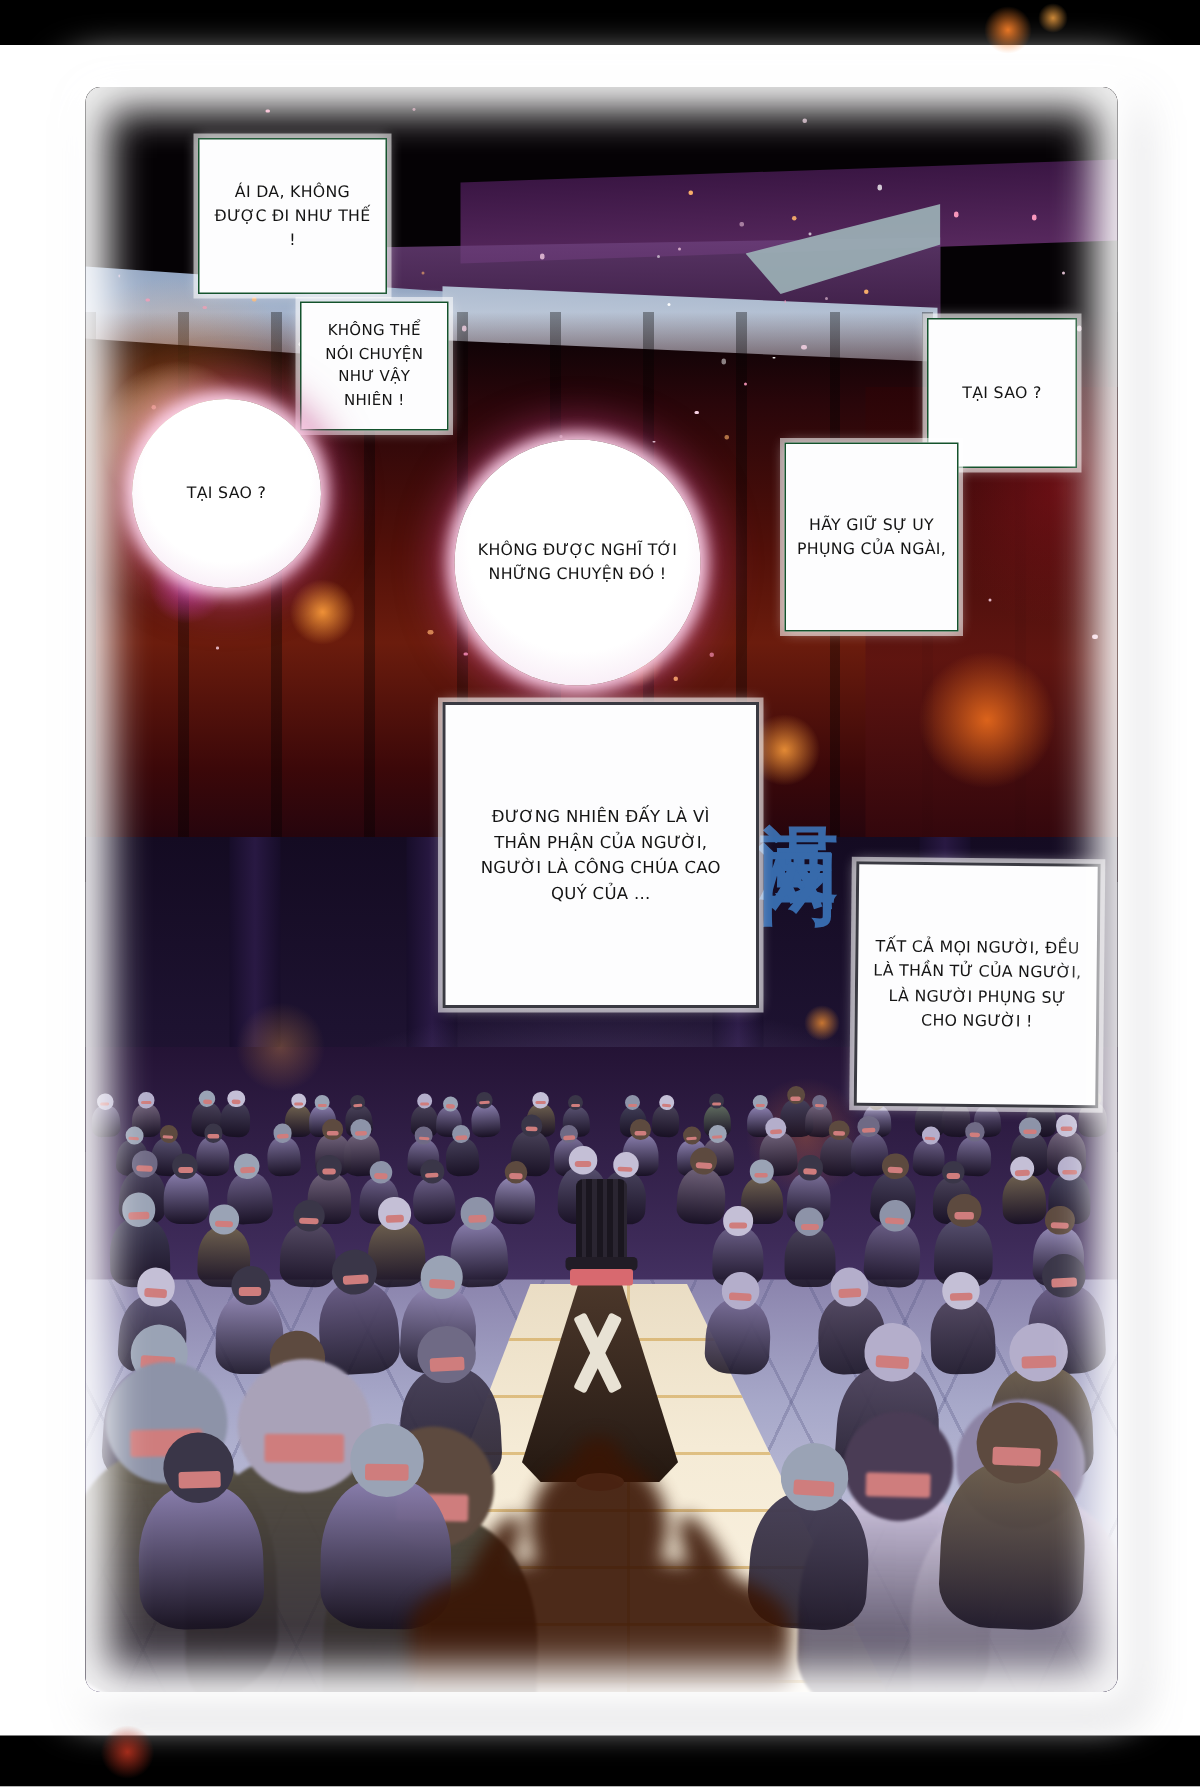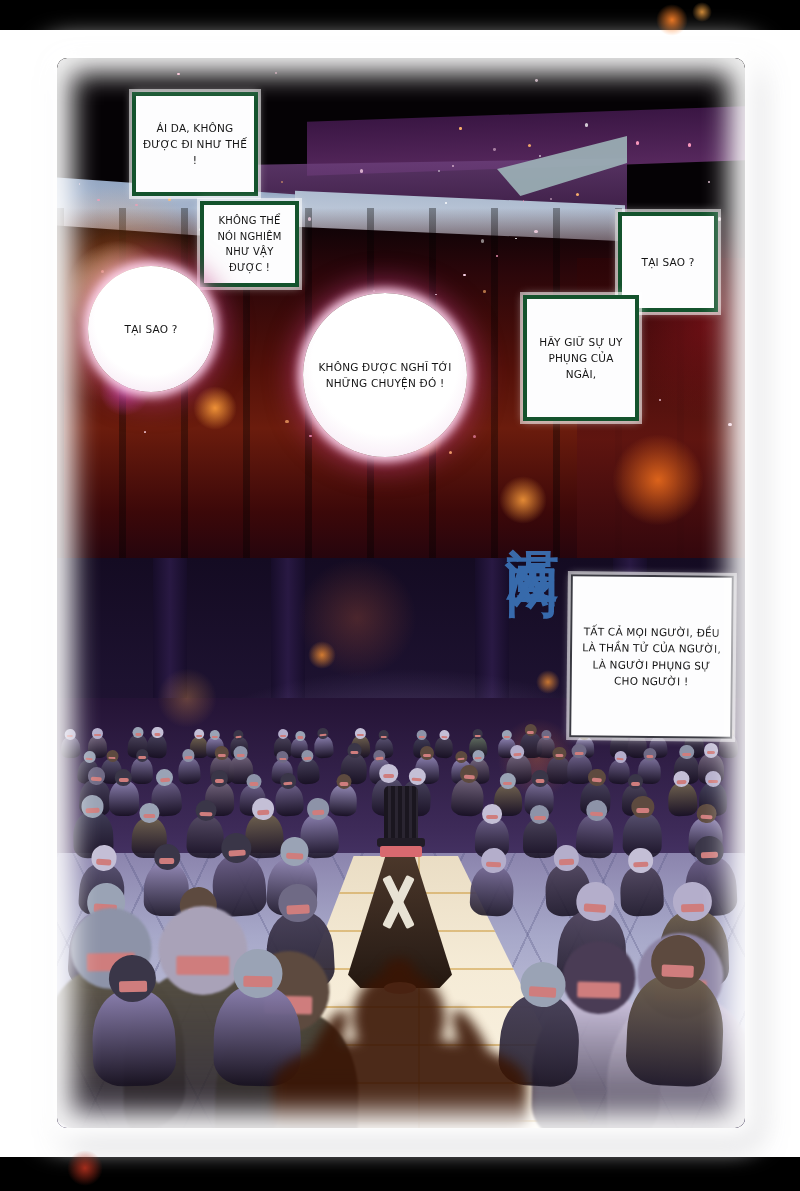--- a/index.html
+++ b/index.html
@@ -75,21 +75,21 @@
   .shadow div{position:absolute;background:#3a1504;}
   .sh-head{left:98px;top:0;width:92px;height:96px;border-radius:50%;}
   .sh-knot{left:128px;top:-12px;width:32px;height:28px;border-radius:50%;}
   .sh-body{left:18px;top:68px;width:254px;height:92px;border-radius:50% 50% 8% 8%;}
   .sh-tl{left:58px;top:36px;width:24px;height:88px;border-radius:50%;transform:rotate(26deg);}
   .sh-tr{left:208px;top:36px;width:24px;height:88px;border-radius:50%;transform:rotate(-26deg);}
   
   .glow{position:absolute;border-radius:50%;pointer-events:none;}
   .star{position:absolute;border-radius:50%;}
   
-  .bubble{position:absolute;z-index:20;background:#fdfdfe;border:4px solid #14532d;
+  .bubble{position:absolute;z-index:20;background:#fdfdfe;border:1px solid #14532d;
      display:flex;align-items:center;justify-content:center;text-align:center;
      color:#141414;font-size:10.5px;line-height:1.55;letter-spacing:.2px;padding:8px 7px;
      box-sizing:border-box;box-shadow:0 0 0 3px rgba(255,255,255,.55),0 0 9px rgba(255,255,255,.6);}
   .bubble.darkb{border:2px solid #3a3a42;}
   .bubble.circle{border:none;border-radius:50%;
      background:radial-gradient(circle at 50% 42%,#ffffff 58%,#f7eaf5 82%,#efd6ea 100%);
      box-shadow:0 0 10px 5px rgba(255,215,238,.95),0 0 24px 14px rgba(190,60,130,.5);}
   .watermark{position:absolute;z-index:9;writing-mode:vertical-rl;text-orientation:upright;
      font-weight:bold;letter-spacing:10px;font-size:54px;opacity:.82;
      font-family:"DejaVu Sans",sans-serif;pointer-events:none;}
@@ -621,33 +621,36 @@
         <div class="glow" style="left: 440px; top: 660px; width: 80px; height: 80px; z-index: 3; background: radial-gradient(circle, rgba(255, 130, 60, 0.28) 0%, rgba(0, 0, 0, 0) 70%);"></div>
         <div class="glow" style="left: 100px; top: 610px; width: 60px; height: 60px; z-index: 3; background: radial-gradient(circle, rgba(255, 170, 80, 0.3) 0%, rgba(0, 0, 0, 0) 70%);"></div>
       </div>
 
     <div class="watermark" style="left: 438px; top: 448px; color: rgb(63, 127, 201);">漫画网</div>
 
     <div class="bubble" style="left:75px;top:34px;width:126px;height:104px;">
         <span>ÁI DA, KHÔNG ĐƯỢC ĐI NHƯ THẾ !</span>
       </div>
     <div class="bubble" style="left:143px;top:143px;width:99px;height:86px;font-size:10px;">
-        <span>KHÔNG THỂ NÓI NGHIÊM NHƯ VẬY ĐƯỢC !</span>
+        <span>KHÔNG THỂ NÓI CHUYỆN NHƯ VẬY NHIÊN !</span>
       </div>
     <div class="bubble circle" style="left:31px;top:208px;width:126px;height:126px;">
         <span>TẠI SAO ?</span>
       </div>
     <div class="bubble" style="left:561px;top:154px;width:100px;height:100px;">
         <span>TẠI SAO ?</span>
       </div>
     <div class="bubble" style="left:466px;top:237px;width:116px;height:126px;">
         <span>HÃY GIỮ SỰ UY PHỤNG CỦA NGÀI,</span>
       </div>
     <div class="bubble circle" style="left:246px;top:235px;width:164px;height:164px;padding:14px;">
         <span>KHÔNG ĐƯỢC NGHĨ TỚI NHỮNG CHUYỆN ĐÓ !</span>
+      </div>
+    <div class="bubble darkb" style="left:238px;top:410px;width:211px;height:204px;font-size:11px;padding:14px;">
+        <span>ĐƯƠNG NHIÊN ĐẤY LÀ VÌ THÂN PHẬN CỦA NGƯỜI, NGƯỜI LÀ CÔNG CHÚA CAO QUÝ CỦA ...</span>
       </div>
     <div class="bubble darkb" style="left:513px;top:517px;width:163px;height:163px;transform:rotate(.6deg);">
         <span>TẤT CẢ MỌI NGƯỜI, ĐỀU LÀ THẦN TỬ CỦA NGƯỜI, LÀ NGƯỜI PHỤNG SỰ CHO NGƯỜI !</span>
       </div>
 
     <div class="edgefade"></div>
   <div class="star" style="left: 578.73px; top: 83.4379px; width: 3.36014px; height: 3.36014px; background: rgb(255, 156, 192); opacity: 0.948904; z-index: 2;"></div>
       <div class="star" style="left: 251.82px; top: 376.632px; width: 2.77238px; height: 2.77238px; background: rgb(255, 156, 192); opacity: 0.899201; z-index: 2;"></div>
       <div class="star" style="left: 40.3784px; top: 140.541px; width: 2.2176px; height: 2.2176px; background: rgb(255, 156, 192); opacity: 0.734651; z-index: 2;"></div>
       <div class="star" style="left: 402.317px; top: 69.2121px; width: 2.6919px; height: 2.6919px; background: rgb(255, 179, 107); opacity: 0.966472; z-index: 2;"></div>

